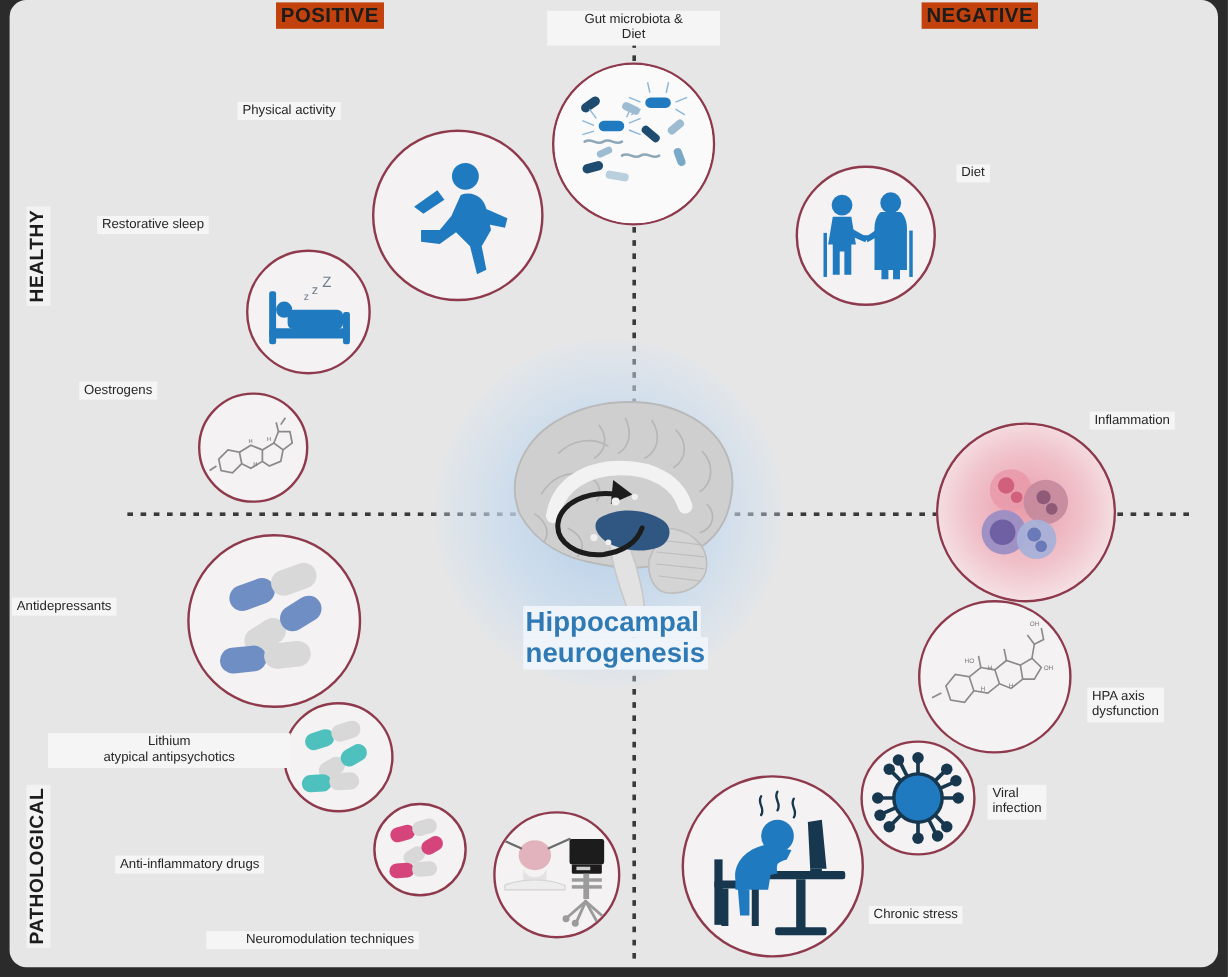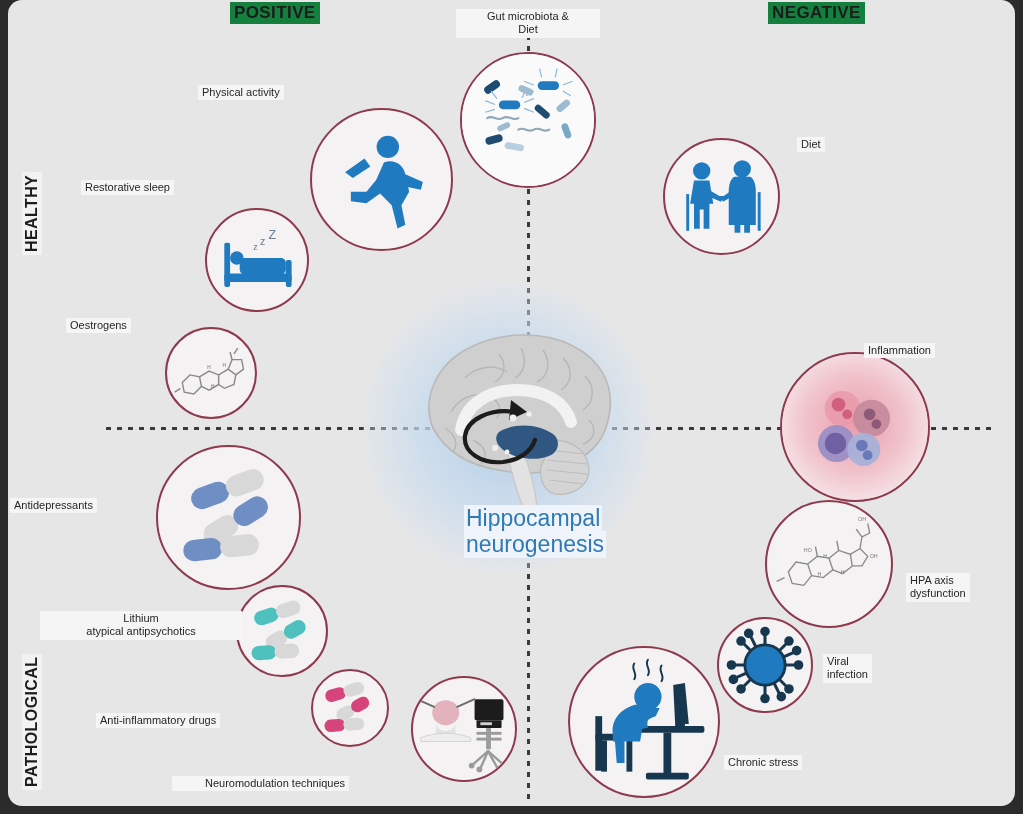--- a/index.html
+++ b/index.html
@@ -22,44 +22,43 @@
   }
   .axis-v{
     position:absolute;left:519px;top:10px;width:3px;height:792px;
     background-image:radial-gradient(circle, #3a3a3a 42%, transparent 45%);
     background-size:3px 11px;background-repeat:repeat-y;
   }
 
   
   .hdr{
     position:absolute;font-weight:bold;font-size:17px;color:#1c1c1c;
-    letter-spacing:.4px;background:#15803d;padding:1px 4px;white-space:nowrap;
+    letter-spacing:.4px;background:#c2410c;padding:1px 4px;white-space:nowrap;
   }
   .hdr-pos{left:222px;top:2px;}
   .hdr-neg{left:760px;top:2px;}
   .vhdr{
     position:absolute;font-weight:bold;font-size:16px;color:#1c1c1c;
     letter-spacing:.4px;white-space:nowrap;transform-origin:left top;
     transform:rotate(-90deg);background:#f2f2f2;padding:1px 3px;
   }
   .vhdr-healthy{left:14px;top:255px;}
   .vhdr-path{left:14px;top:790px;}
 
   
   .glow{
     position:absolute;left:355px;top:283px;width:290px;height:290px;border-radius:50%;
     background:radial-gradient(circle at 50% 50%, rgba(178,205,232,.95) 0%, rgba(198,218,238,.75) 42%, rgba(224,232,240,.25) 72%, rgba(230,230,230,0) 100%);
   }
   .brain{position:absolute;left:395px;top:320px;width:230px;height:200px;}
 
   .neuro-label{
     position:absolute;left:428px;top:505px;width:200px;
-    font-size:23px;font-weight:normal;color:#2f7ab5;line-height:1.15;
+    font-size:23px;font-weight:bold;color:#2f7ab5;line-height:1.15;
     text-align:left;
-    margin-left:28px;
   }
   .neuro-label span{background:#eef4f9;padding:0 2px;display:inline-block;}
 
   
   .node{position:absolute;border:2.2px solid #8e3a4c;border-radius:50%;
         background:#f4f2f2;box-sizing:border-box;overflow:hidden;}
   .node svg{display:block;width:100%;height:100%;}
 
   .inflam-fill{
     position:absolute;inset:0;border-radius:50%;
@@ -250,21 +249,21 @@
       <circle cx="92" cy="66" r="19" fill="#c4889c" opacity=".9"></circle>
       <circle cx="90" cy="62" r="6" fill="#8e5a78"></circle>
       <circle cx="97" cy="72" r="5" fill="#8e5a78"></circle>
       <circle cx="56" cy="92" r="19" fill="#9b8ec4" opacity=".95"></circle>
       <circle cx="55" cy="92" r="11" fill="#6f5fa3"></circle>
       <circle cx="84" cy="98" r="17" fill="#a8b0d8" opacity=".95"></circle>
       <circle cx="82" cy="94" r="6" fill="#6a7ab8"></circle>
       <circle cx="88" cy="104" r="5" fill="#6a7ab8"></circle>
     </svg>
   </div>
-  <div class="lbl" style="left:856px;top:343px;">Inflammation</div>
+  <div class="lbl" style="left:900px;top:343px;">Inflammation</div>
 
   <div class="node" style="left:757px;top:500px;width:128px;height:128px;">
     <svg viewBox="0 0 128 128">
       <g fill="none" stroke="#8a8a8a" stroke-width="1.4">
         <path d="M22 72 L30 62 L42 64 L46 76 L38 86 L26 84 Z"></path>
         <path d="M42 64 L52 56 L64 58 L68 70 L58 78 L46 76"></path>
         <path d="M64 58 L74 50 L86 54 L88 66 L78 74 L68 70"></path>
         <path d="M86 54 L96 48 L104 56 L98 66 L88 66"></path>
         <path d="M96 48 L98 36 L92 28"></path>
         <path d="M98 36 L106 32 L104 22"></path>

